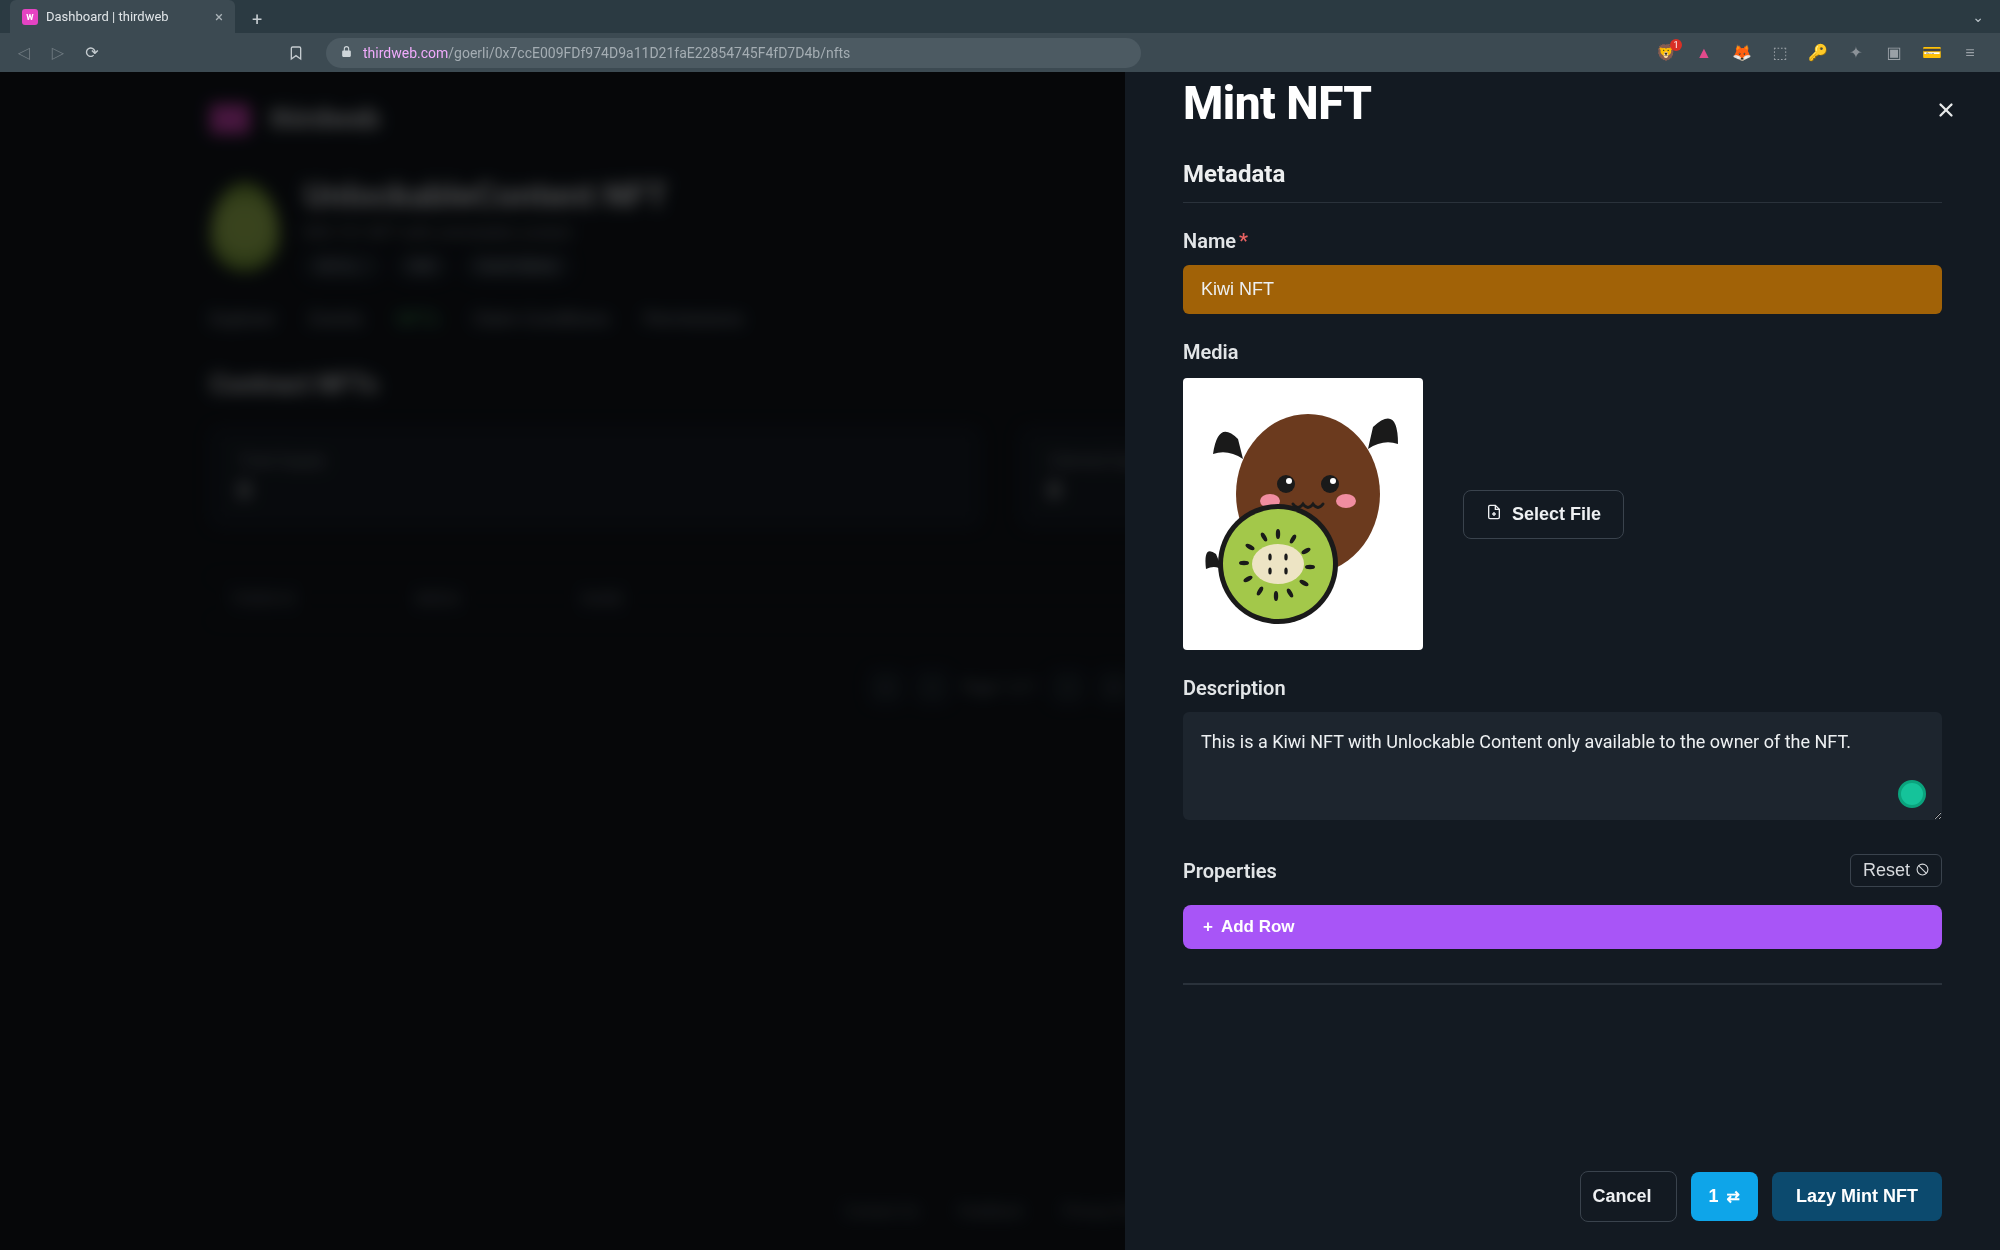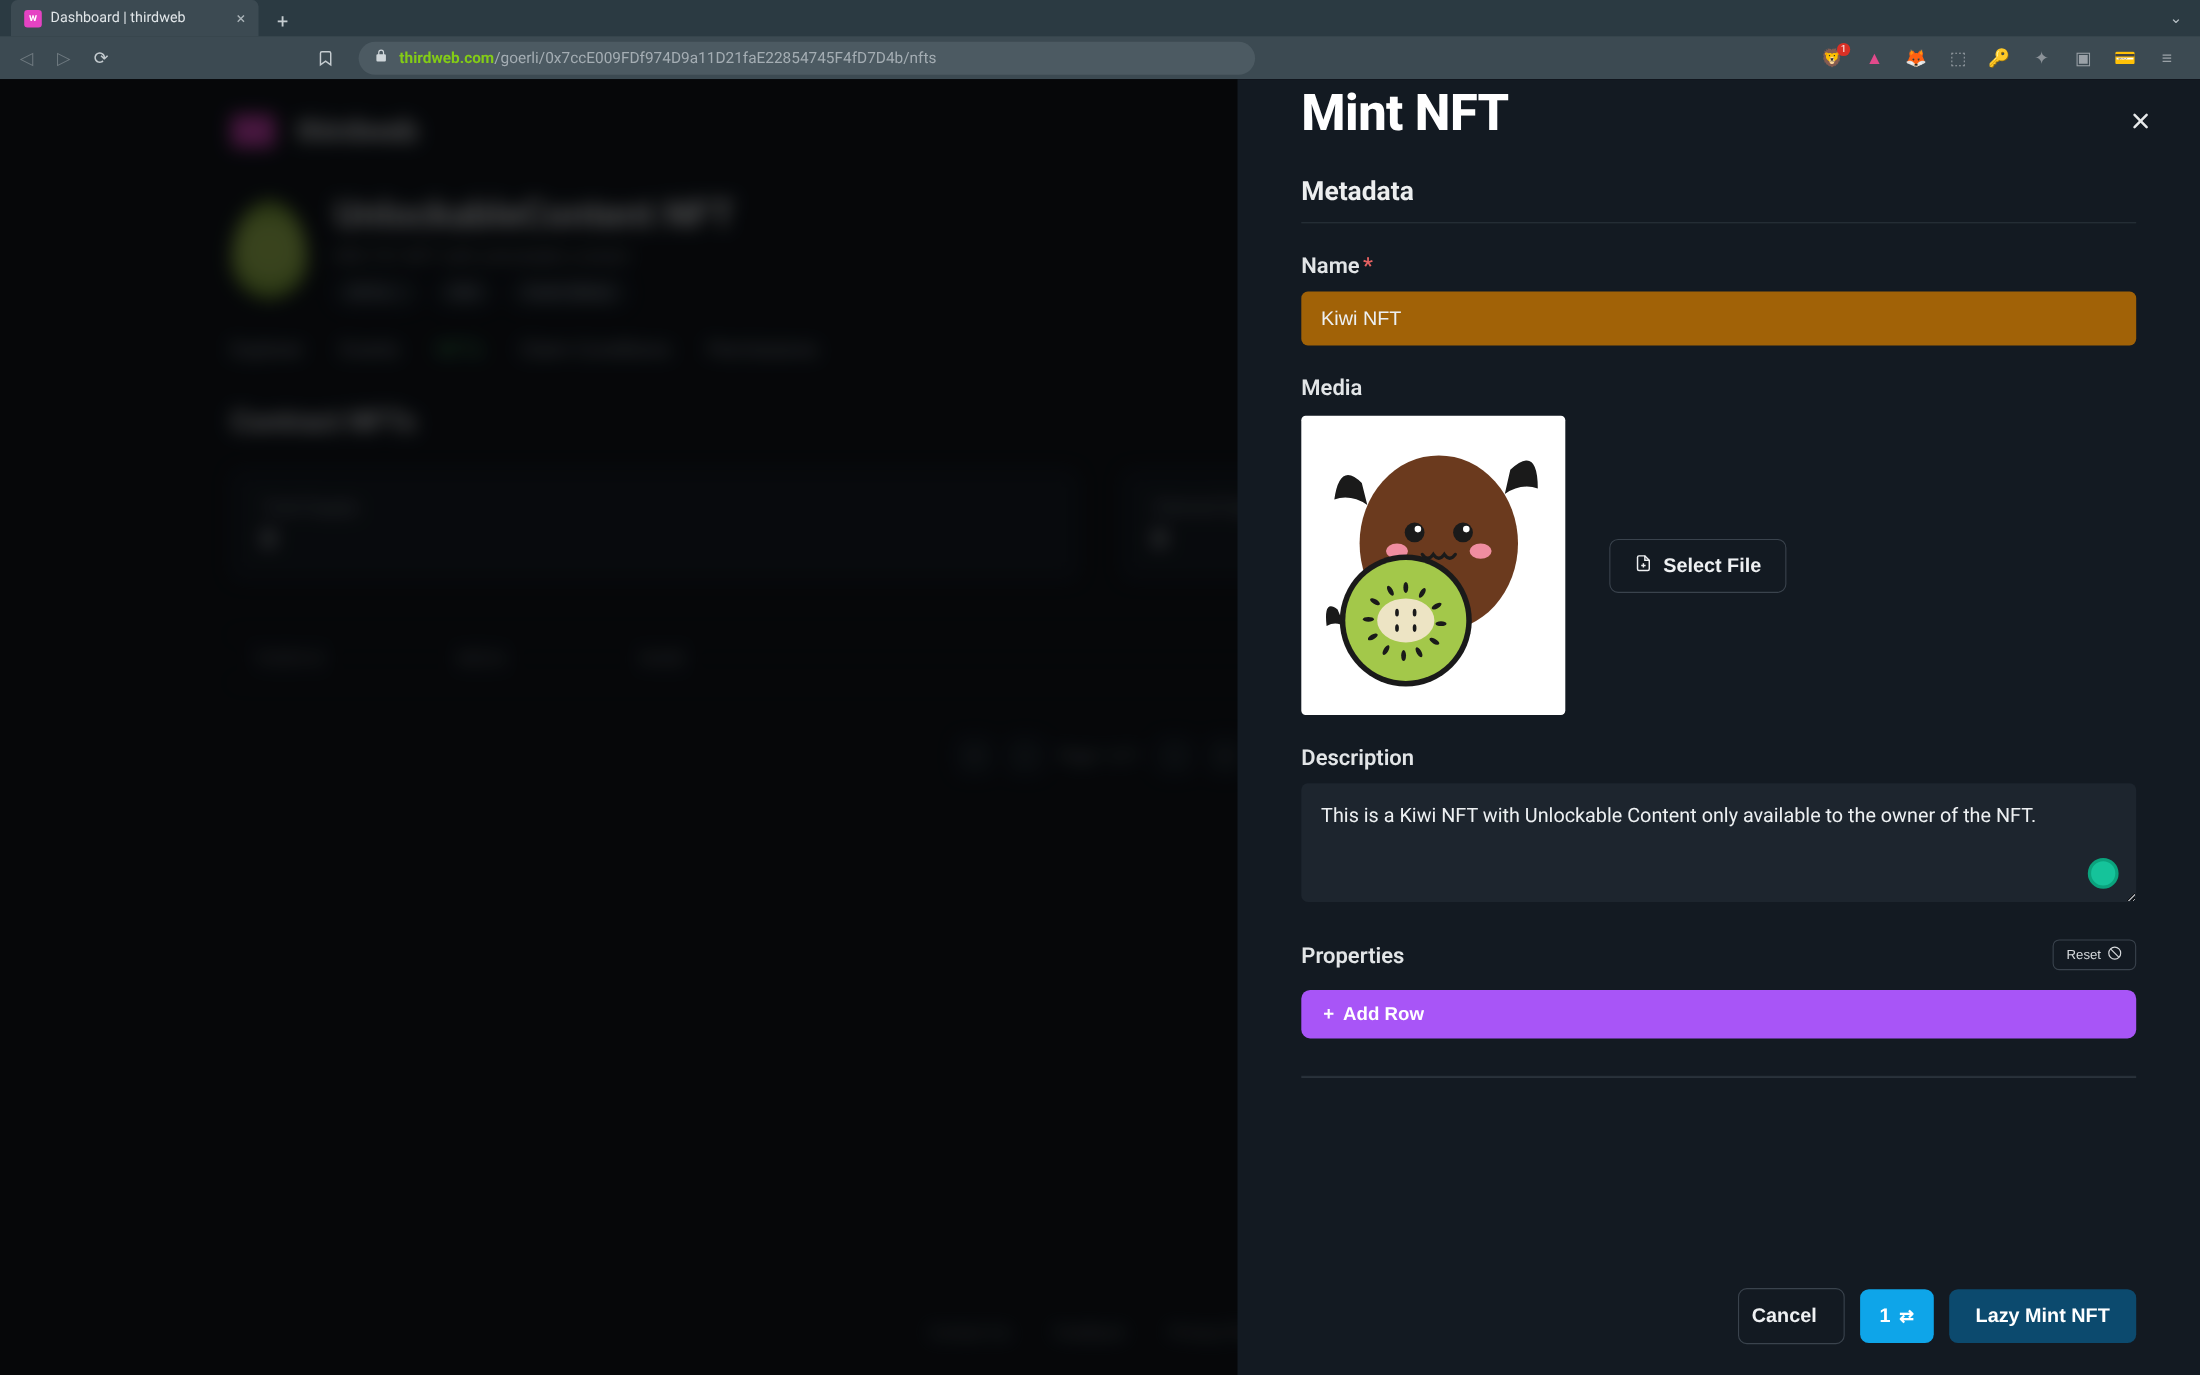--- a/index.html
+++ b/index.html
@@ -12,21 +12,21 @@
   .tab-favicon { width: 16px; height: 16px; background: #e543c3; border-radius: 3px; display:flex;align-items:center;justify-content:center;font-size:10px;font-weight:bold;color:#fff;}
   .tab-close { margin-left: auto; font-size: 15px; color: #aab3b8; cursor: pointer; }
   .new-tab { width: 28px; height: 28px; display: flex; align-items: center; justify-content: center; color: #c5ccd0; font-size: 18px; margin-left: 8px; cursor: pointer; }
   .tab-dropdown { margin-left: auto; margin-right: 16px; color:#b8c1c7; font-size:14px; align-self:center;}
   .addr-bar { background: #3c4a52; height: 39px; display: flex; align-items: center; padding: 0 12px; gap: 10px; }
   .nav-btn { width: 24px; height: 24px; display: flex; align-items: center; justify-content: center; color: #6f7a80; font-size: 16px; }
   .nav-btn.enabled { color: #c5ccd0; }
   .bookmark-icon { margin-left: 170px; color:#c5ccd0;}
   .url-box { flex: 0 0 815px; height: 30px; background: #4c5a62; border-radius: 16px; display: flex; align-items: center; padding: 0 14px; gap: 10px; color: #cfd6da; font-size: 14px; margin-left:8px;}
   .url-box .lock { font-size: 13px; }
-  .url-domain { color: #84cc16; font-weight: bold; }
+  .url-domain { color: #f0abfc; }
   .url-path { color: #a4adb3; }
   .ext-icons { margin-left: auto; display: flex; align-items: center; gap: 18px; padding-right: 8px;}
   .ext-icon { width: 20px; height: 20px; display:flex;align-items:center;justify-content:center; font-size:16px;}
   .brave-badge { position:relative; }
   .brave-badge::after { content:"1"; position:absolute; top:-4px; right:-6px; background:#d93025; color:#fff; font-size:9px; width:12px;height:12px;border-radius:50%;display:flex;align-items:center;justify-content:center;}
   
   
   .viewport { position: relative; width: 2000px; height: 1178px; background: #0b0e12; }
   
   
@@ -71,21 +71,21 @@
   .textarea-wrap { position:relative; }
   .grammarly { position:absolute; right:16px; bottom:16px; width:28px;height:28px; border-radius:50%; background:#15c39a; border:3px solid #0ba37d;}
   
   .media-row { display:flex; align-items:center; gap: 40px; margin-top:2px;}
   .media-preview { width: 240px; height: 272px; background:#fff; border-radius:4px; display:flex; align-items:center; justify-content:center; overflow:hidden;}
   .kiwi-svg { width:210px; height:230px;}
   .select-file-btn { background:transparent; border:1px solid #3a434d; color:#eef0f2; font-size:18px; font-weight:600; padding: 12px 22px; border-radius:8px; display:flex; align-items:center; gap:10px; cursor:pointer;}
   .hint-text { font-size:15px; color:#8b949d; margin-top:20px;}
   
   .props-row { display:flex; align-items:center; justify-content:space-between; margin-top:30px;}
-  .reset-btn { background:transparent; border:1px solid #3a434d; color:#d7dadd; font-size:12px; padding:5px 12px; border-radius:6px; display:flex; align-items:center; gap:6px; cursor:pointer;}
+  .reset-btn { background:transparent; border:1px solid #3a434d; color:#d7dadd; font-size:18px; padding:5px 12px; border-radius:6px; display:flex; align-items:center; gap:6px; cursor:pointer;}
   .add-row-btn { background:#a855f7; color:#fff; border:none; font-size:17px; font-weight:600; padding:12px 20px; border-radius:8px; display:flex; align-items:center; gap:8px; cursor:pointer; margin-top:18px;}
   
   .adv-row { display:flex; align-items:center; justify-content:space-between; margin-top:2px; padding: 4px 0;}
   .adv-title { font-size:24px; font-weight:700; color:#eceeef;}
   .chevron { font-size:18px; color:#cfd3d6;}
   
   .drawer-footer { margin-top:auto; padding: 28px 0 28px; display:flex; justify-content:flex-end; gap:14px; align-items:center;}
   .btn { font-size:18px; font-weight:600; padding: 14px 24px; border-radius:8px; cursor:pointer; display:flex; align-items:center; gap:8px;}
   .btn-cancel { background:transparent; border:1px solid #3a434d; color:#eef0f2;padding-left:12px;}
   .btn-count { background:#0ea5e9; border:none; color:#fff; padding:14px 18px;}

